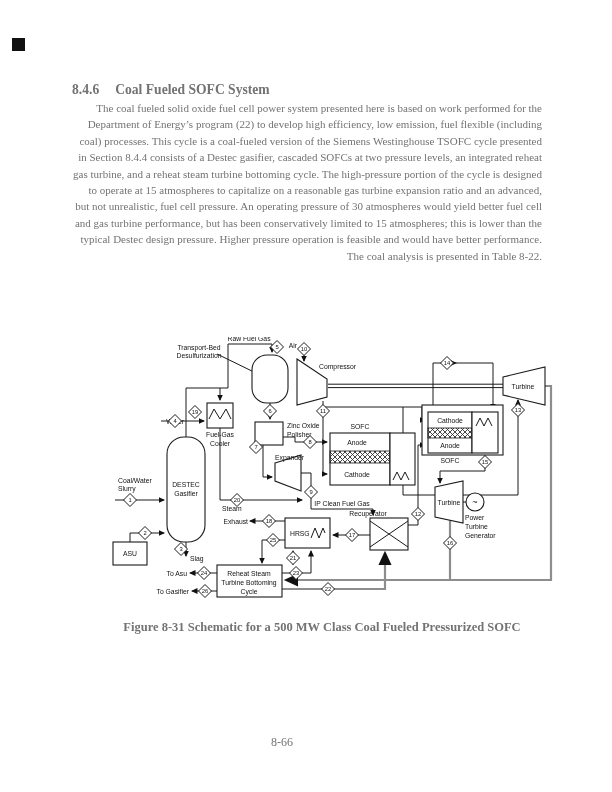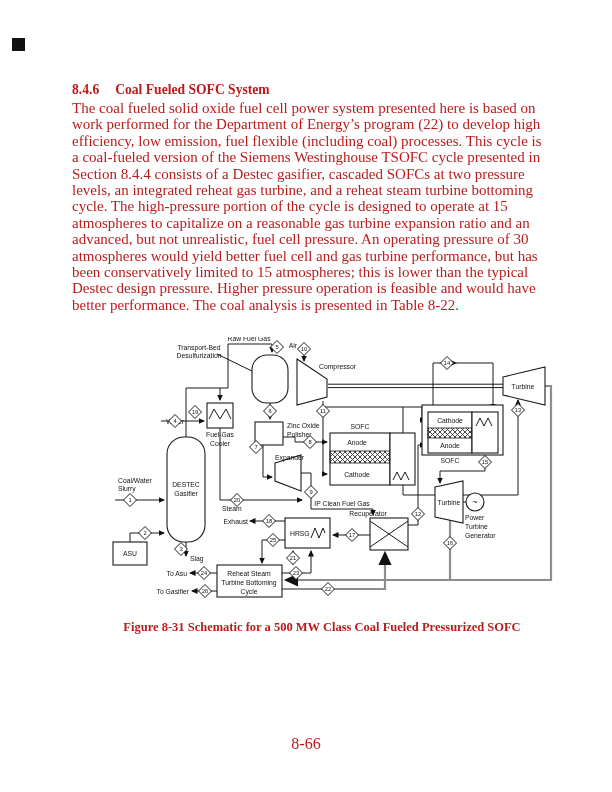--- a/index.html
+++ b/index.html
@@ -1,26 +1,26 @@
 <!DOCTYPE html>
 <html><head>
 <meta charset="utf-8">
 <style>
   html,body{margin:0;padding:0;background:#e8e8e8;}
   .page{position:relative;width:612px;height:792px;background:#ffffff;margin:0 auto;
-        font-family:"Liberation Serif", serif;color:#b91c1c;overflow:hidden;}
+        font-family:"Liberation Serif", serif;color:#737373;overflow:hidden;}
   .corner-mark{position:absolute;left:12px;top:38px;width:13px;height:13px;background:#111;}
   .heading{position:absolute;left:72px;top:82px;width:470px;font-size:13.6px;font-weight:bold;}
   .heading .hnum{margin-right:16px;}
-  .para{position:absolute;left:72px;width:470px;font-size:15px;line-height:16.4px;text-align:left;}
+  .para{position:absolute;left:72px;width:470px;font-size:11px;line-height:16.4px;text-align:right;}
   #p1{top:100px;}
   #p2{top:281px;}
   .caption{position:absolute;left:16px;top:620px;width:612px;text-align:center;
            font-size:12.5px;font-weight:bold;}
-  .pageno{position:absolute;left:0;top:735px;width:564px;text-align:center;font-size:16px;padding-left:24px;}
+  .pageno{position:absolute;left:0;top:735px;width:564px;text-align:center;font-size:12px;}
   svg{position:absolute;left:85px;top:337px;}
   svg text{font-family:"Liberation Sans", sans-serif;font-size:6.8px;fill:#111;}
   text.dt{font-size:5.8px;}
   text.gen{font-size:9px;}
   .ln{fill:none;stroke:#1a1a1a;stroke-width:1;}
   .pipe{fill:none;stroke:#8d8d8d;stroke-width:2.2;}
   .bx{fill:#fff;stroke:#1a1a1a;stroke-width:1.1;}
   .dm{fill:#fff;stroke:#1a1a1a;stroke-width:1;}
   .zz{fill:none;stroke:#1a1a1a;stroke-width:1;}
 </style>

